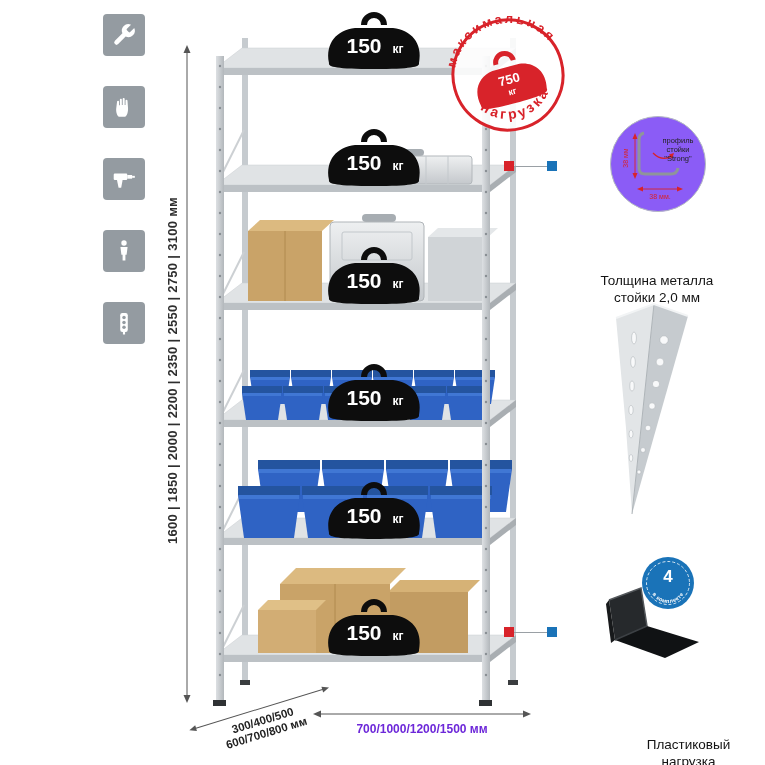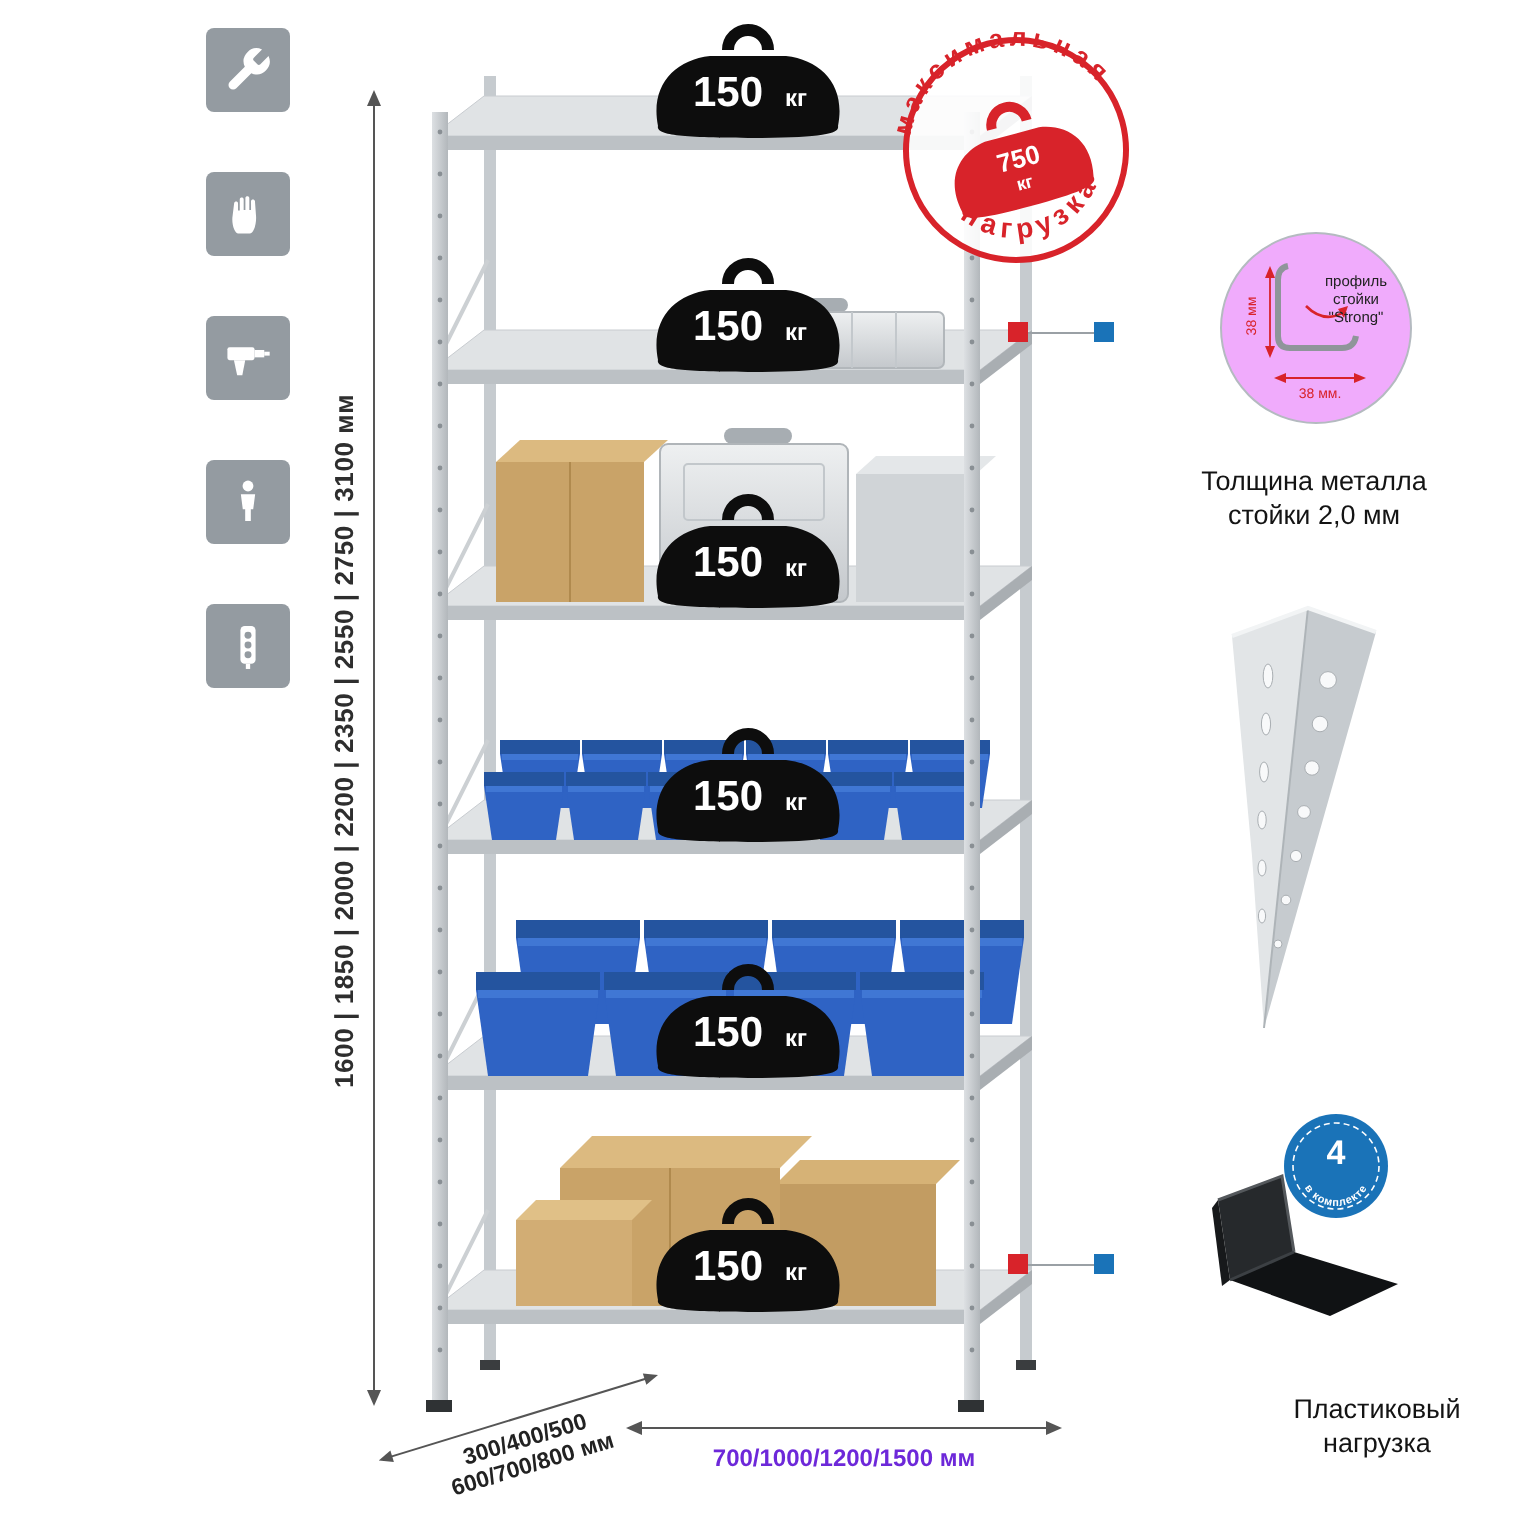--- a/index.html
+++ b/index.html
@@ -20,23 +20,23 @@
   .rack { position:absolute; left:192px; top:10px; }
 
   .stamp { position:absolute; left:438px; top:5px; transform:rotate(-15deg); }
 
   .sq { position:absolute; width:10px; height:10px; }
   .sq-red { background:#d8232a; }
   .sq-blue { background:#1a73b8; }
   .connector { position:absolute; height:1px; background:#9aa0a5; }
 
   .profile-circle { position:absolute; left:610px; top:116px; width:94px; height:94px;
-                    border:1.5px solid #b4bac0; border-radius:50%; background:#f0abfc; }
+                    border:1.5px solid #b4bac0; border-radius:50%; background:#8b5cf6; }
   .caption { position:absolute; text-align:center; font-size:13.5px; line-height:17px;
-             color:#141414; font-weight:500; }
+             color:#141414; font-weight:500;margin-top:40px; }
 
   .angle-post { position:absolute; left:572px; top:298px; }
   .foot-illustration { position:absolute; left:583px; top:582px; }
   .count-badge { position:absolute; left:641px; top:556px; }
 
   .width-dim { position:absolute; left:312px; top:708px; }
   .width-label { position:absolute; left:307px; top:722px; width:230px; text-align:center;
                  font-size:12px; font-weight:700; color:#6d28d9; }
 
   .depth-dim { position:absolute; left:186px; top:726px; width:150px;

